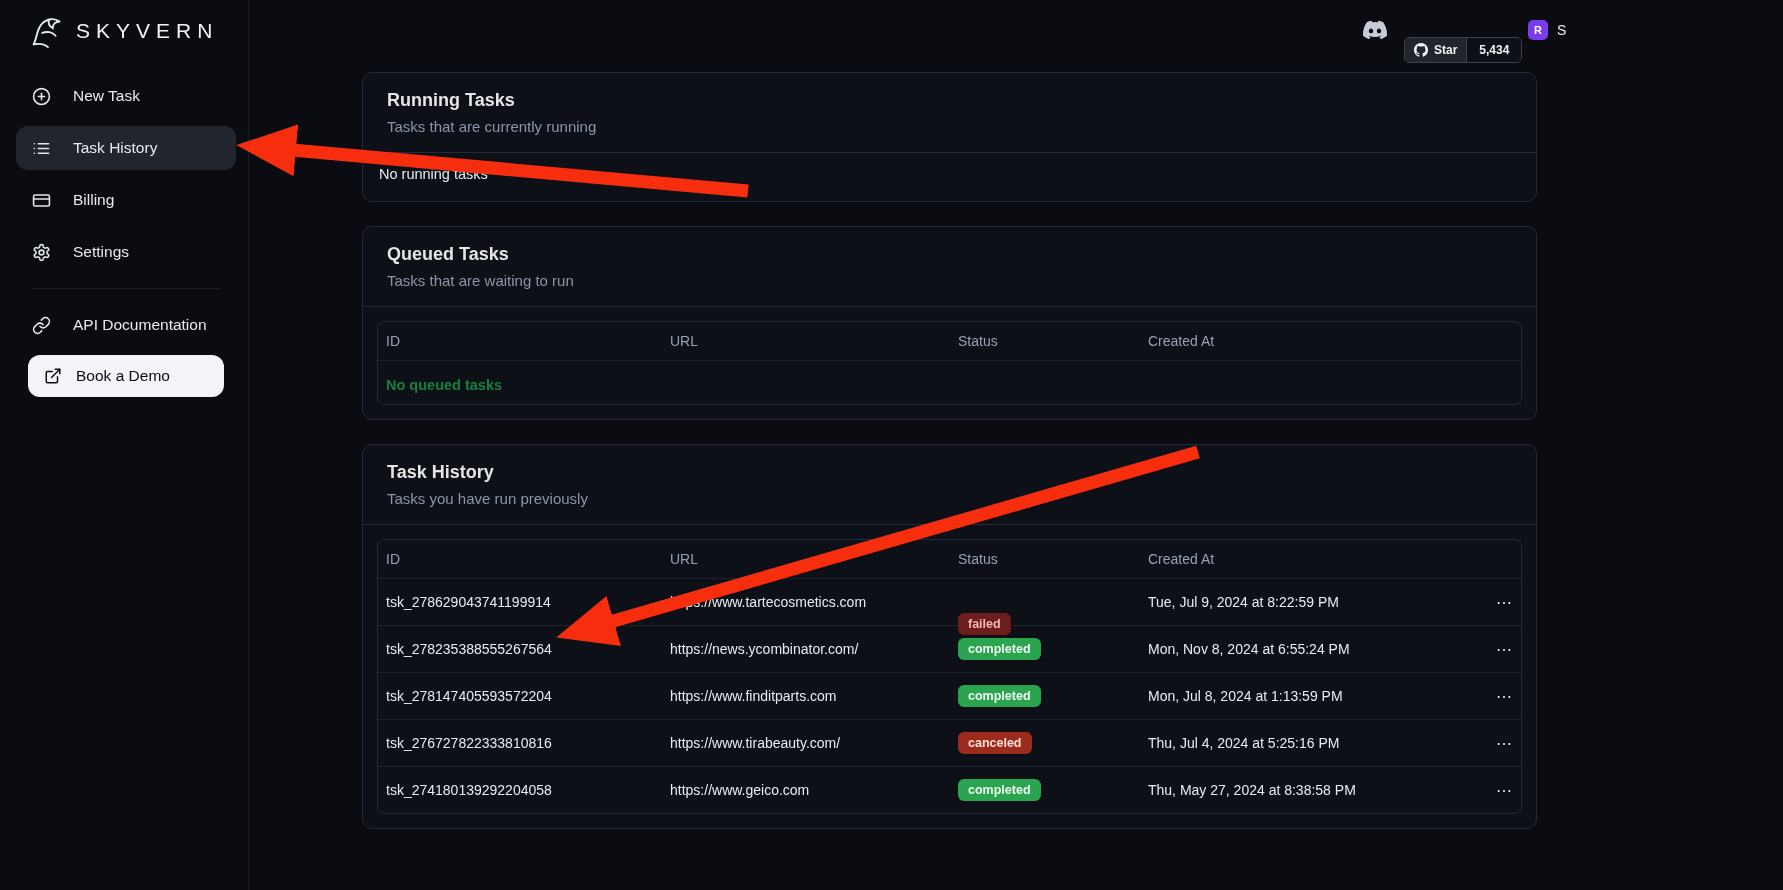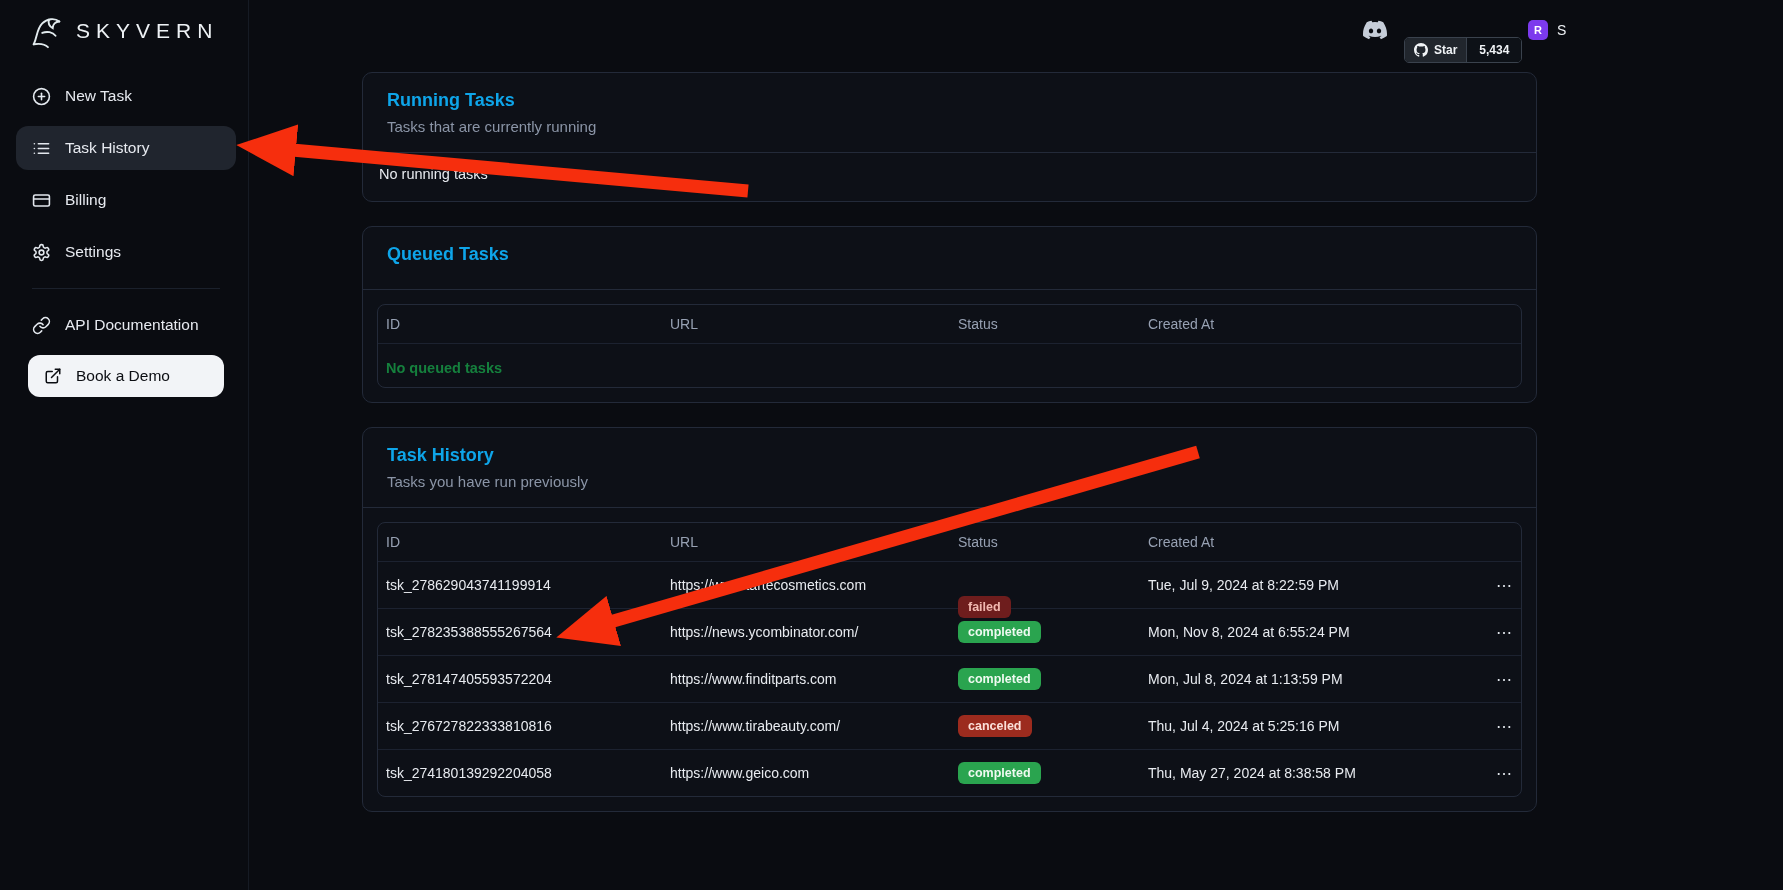--- a/index.html
+++ b/index.html
@@ -16,21 +16,21 @@
   .sidebar {
     position: absolute; left: 4px; top: 0; width: 245px; height: 100%;
     border-right: 1px solid #161b24;
   }
   .logo-row { display: flex; align-items: center; gap: 10px; padding: 12px 0 0 24px; height: 50px; }
   .brand {
     font-size: 21px; letter-spacing: 6px; color: #eef2f5; font-weight: 500;
   }
   .nav { margin: 24px 12px 0; }
   .nav-item {
-    display: flex; align-items: center; gap: 14px;
+    display: flex; align-items: center; gap: 22px;
     height: 44px; padding: 0 16px; border-radius: 12px;
     color: #e7eaf0; font-size: 15.5px; margin-bottom: 8px; cursor: pointer;
   }
   .nav-item.active { background: #20252e; }
   .nav-item .icn { display: flex; color: #e3e8ee; }
   .side-divider { height: 1px; background: #1b212c; margin: 14px 16px; }
   .demo-btn {
     display: flex; align-items: center; gap: 14px;
     height: 42px; padding: 0 16px; margin: 2px 12px 16px; border-radius: 12px;
     background: #f2f4f7; color: #0b0d12; font-size: 15.5px; cursor: pointer;
@@ -56,21 +56,21 @@
   }
   .usr { position: absolute; left: 1557px; top: 22px; font-size: 14px; color: #eef1f5; }
 
   
   .main {
     position: absolute; left: 362px; top: 72px; width: 1175px;
     display: flex; flex-direction: column; gap: 24px;
   }
   .card { background: #0d1017; border: 1px solid #232a39; border-radius: 10px; }
   .card-header { padding: 17px 24px 17px; border-bottom: 1px solid #232a39; }
-  .card-title { font-size: 18px; font-weight: 700; color: #0ea5e9; margin-bottom: 7px; }
+  .card-title { font-size: 18px; font-weight: 700; color: #e5e5e5; margin-bottom: 7px; }
   .card-sub { font-size: 15px; color: #8b95a7; }
   .card-body-plain { padding: 13px 16px 19px; font-size: 14.5px; color: #e8ebf0; }
   .card-content { padding: 14px; }
 
   .table { border: 1px solid #232a39; border-radius: 8px; overflow: hidden; }
   .t-head, .t-row {
     display: grid;
     grid-template-columns: 284px 288px 190px 1fr 44px;
     align-items: center; padding: 0 8px;
   }
@@ -218,20 +218,21 @@
       <div class="card-header">
         <div class="card-title">Running Tasks</div>
         <div class="card-sub">Tasks that are currently running</div>
       </div>
       <div class="card-body-plain">No running tasks</div>
     </section>
 
     <section class="card">
       <div class="card-header">
         <div class="card-title">Queued Tasks</div>
+        <div class="card-sub">Tasks that are waiting to run</div>
       </div>
       <div class="card-content">
         <div class="table">
           <div class="t-head">
             <div class="cell">ID</div>
             <div class="cell">URL</div>
             <div class="cell">Status</div>
             <div class="cell">Created At</div>
             <div class="cell menu"></div>
           </div>

